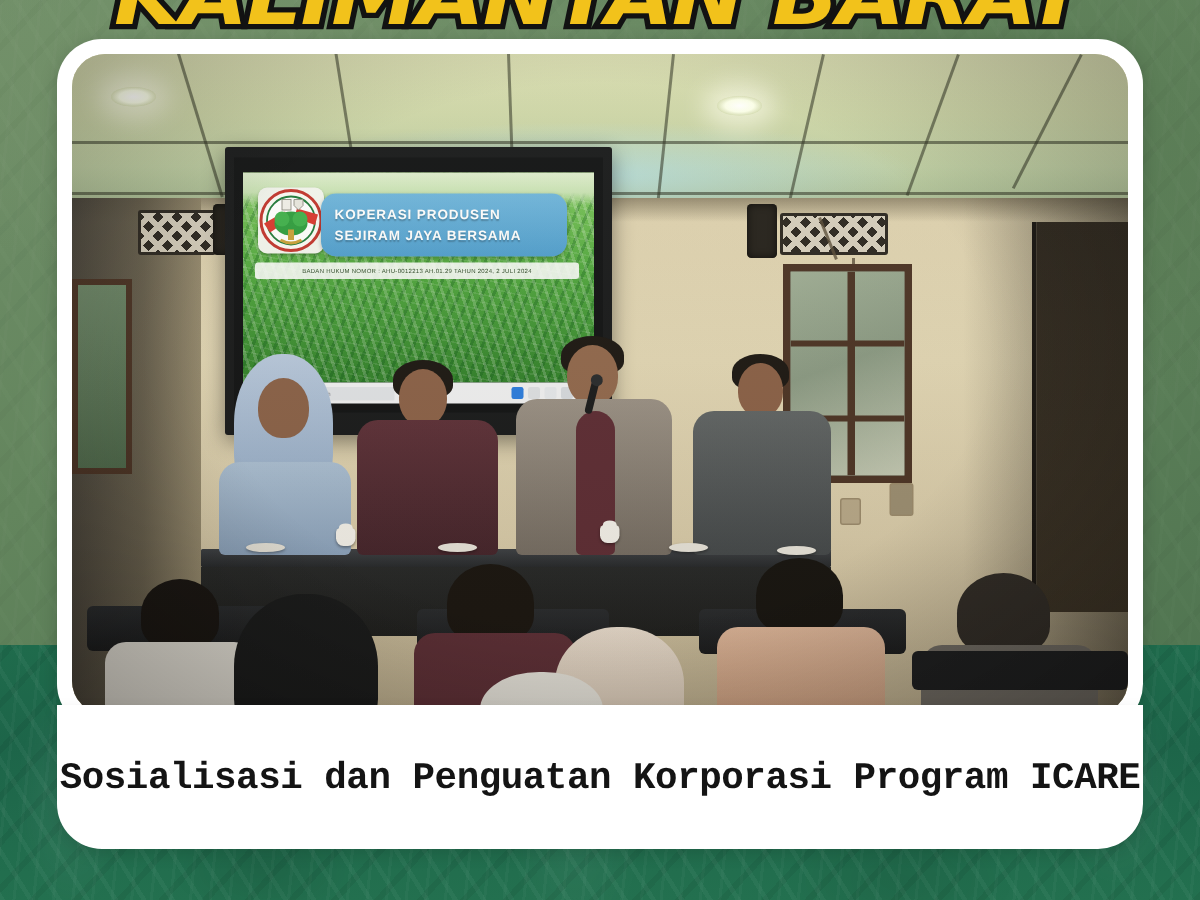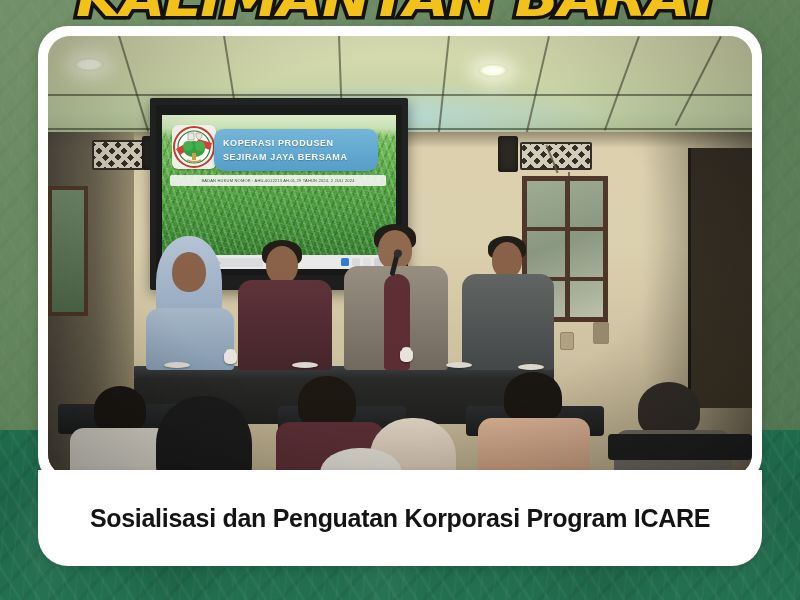--- a/index.html
+++ b/index.html
@@ -425,21 +425,21 @@
     background: #ffffff;
     border-radius: 0 0 30px 30px;
     z-index: 5;
     display: flex;
     flex-direction: column;
     align-items: center;
     justify-content: center;
     box-shadow: 0 4px 10px rgba(0,0,0,0.12);
   }
   .caption-line {
-    font-family: Liberation Sans, sans-serif;
+    font-family: Liberation Mono, monospace;
     font-weight: 700;
     font-size: 25px;
     color: #141414;
     line-height: 31px;
     letter-spacing: -0.3px;
     white-space: nowrap;
   }
 </style>
 </head>
 <body>

